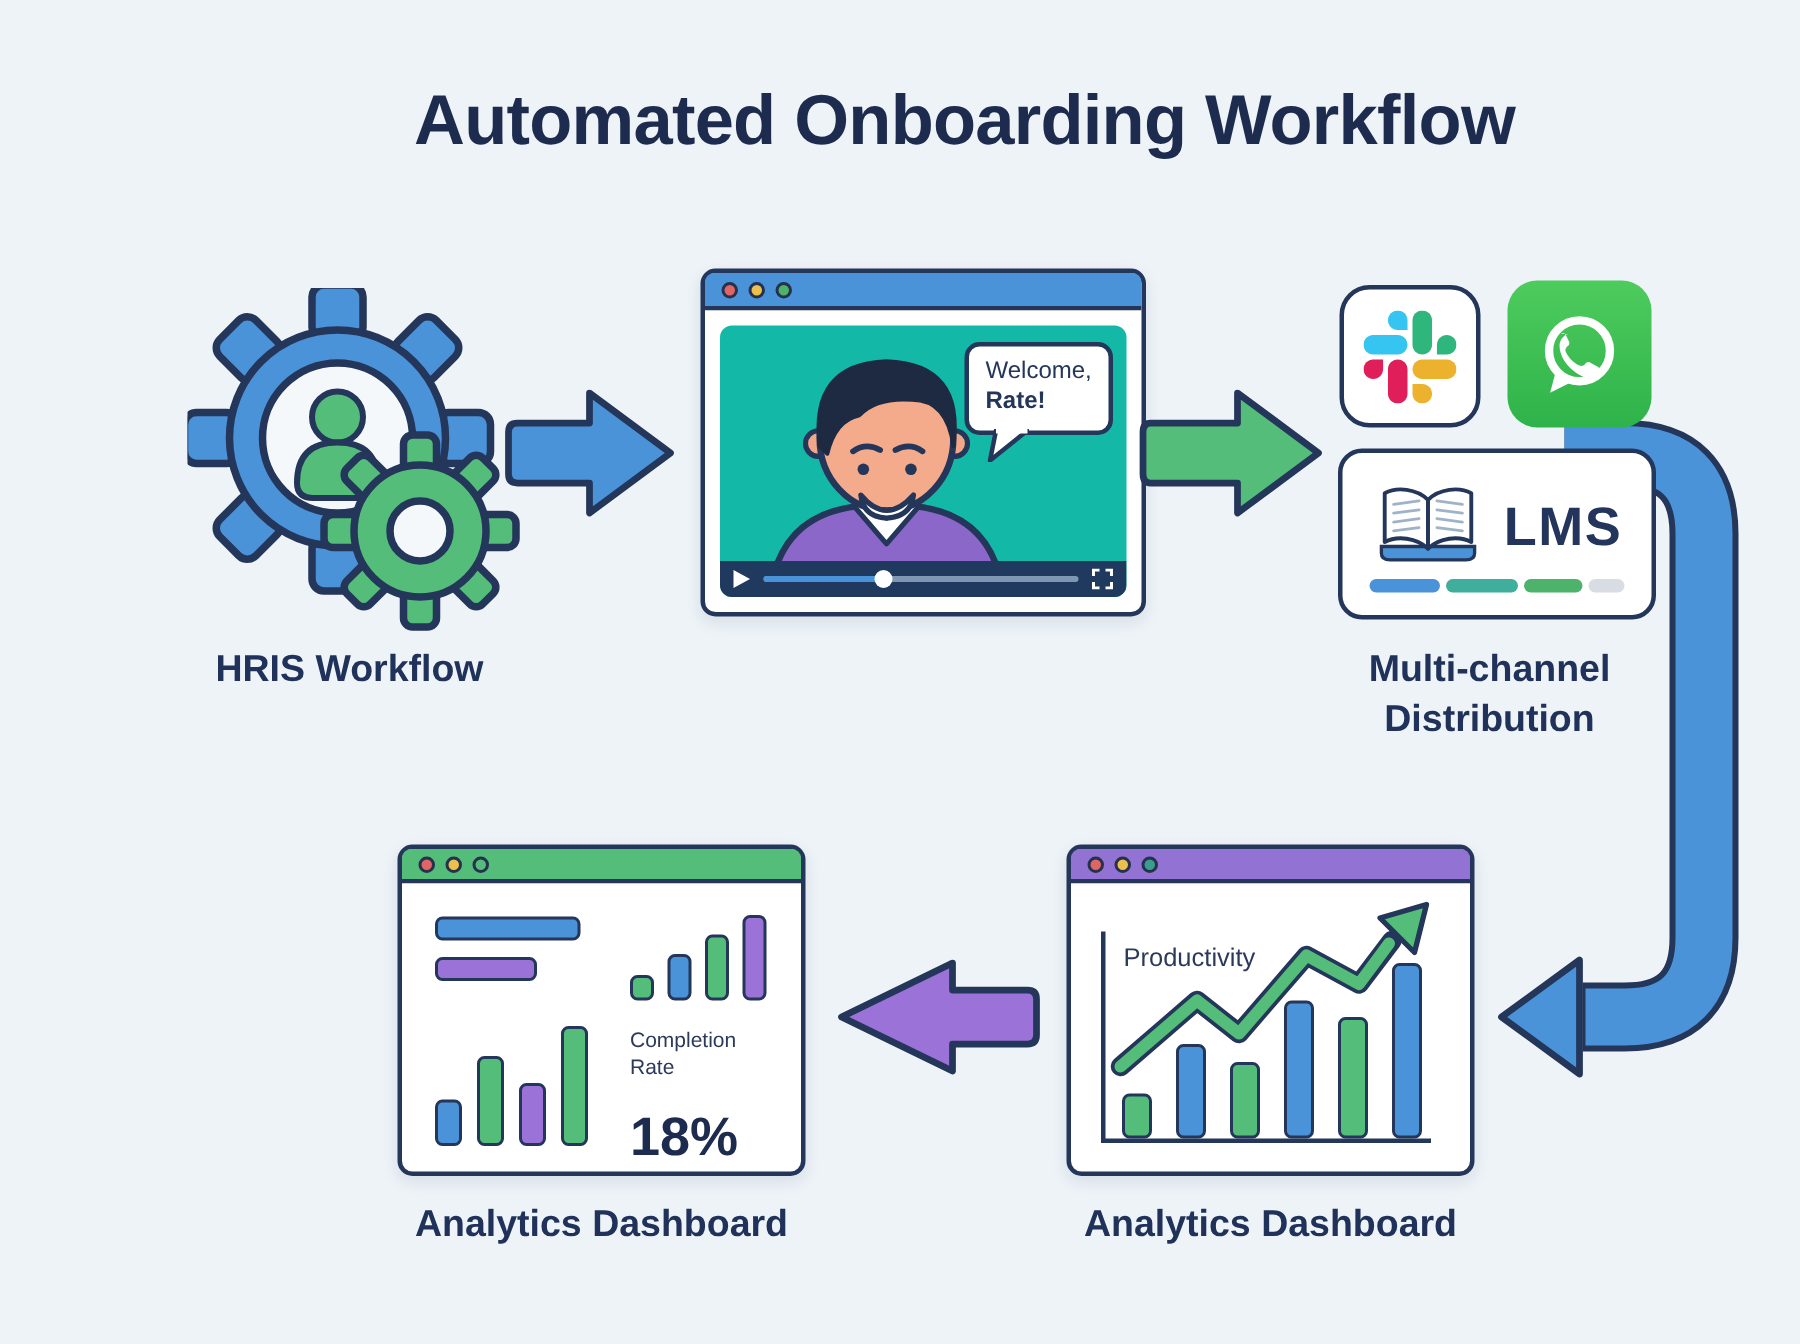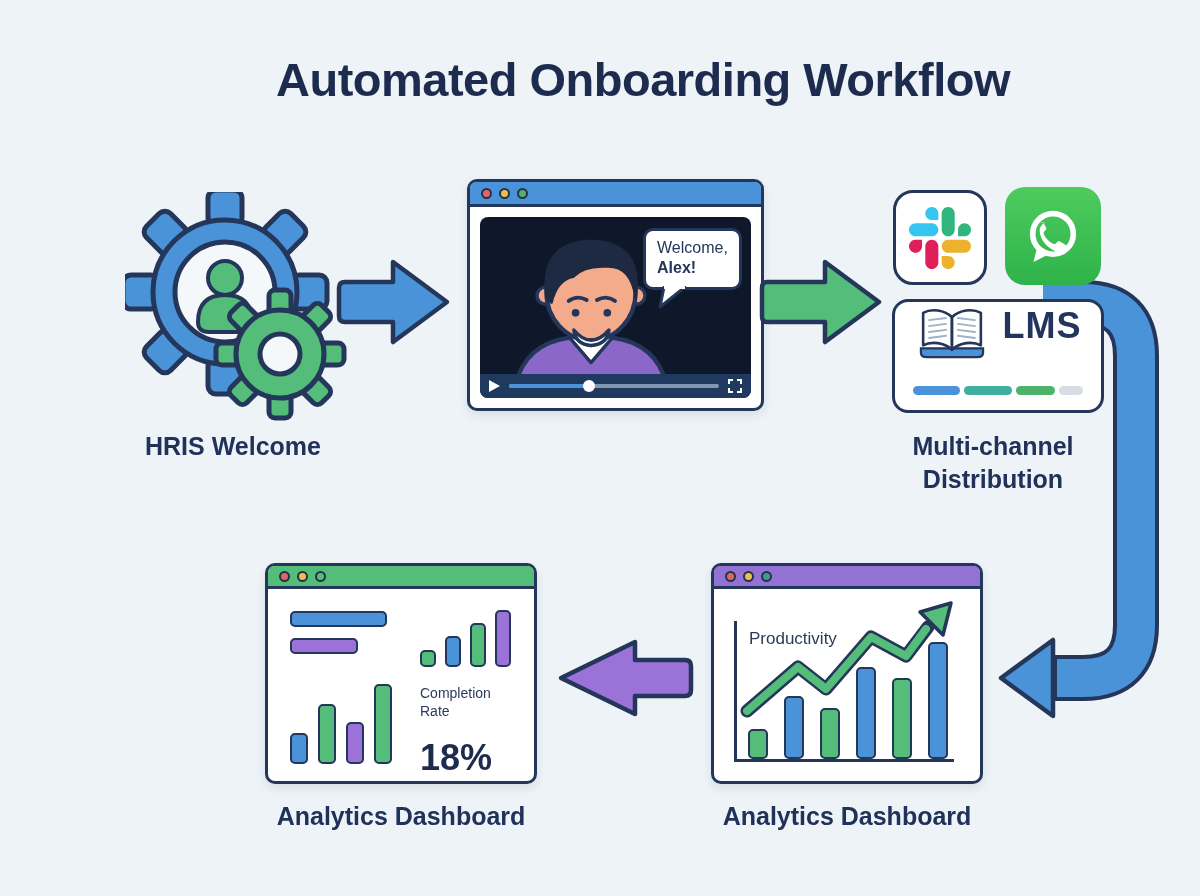--- a/index.html
+++ b/index.html
@@ -18,21 +18,21 @@
             box-shadow:0 4px 10px rgba(30,50,90,.10); }
   .titlebar { display:flex; align-items:center; gap:7px; padding-left:11px;
               border-bottom:3px solid #24365a; border-radius:6px 6px 0 0; }
   .dot { width:11px; height:11px; border-radius:50%; border:2px solid #26314d; flex:0 0 auto; }
   .win-body { position:relative; width:100%; }
 
   
   .video-window { left:424px; top:179px; width:297px; height:232px; }
   .video-window .titlebar { height:25px; background:#4a93d9; }
   .video-body { padding:10px; height:201px; }
-  .video-area { position:relative; width:100%; height:100%; background:#0f172a;
+  .video-area { position:relative; width:100%; height:100%; background:#14b8a6;
                 border-radius:8px; overflow:hidden; }
   .avatar { position:absolute; left:16px; bottom:14px; }
   .speech-bubble { position:absolute; top:11px; right:9px; width:99px; background:#fff;
                    border:3px solid #24365a; border-radius:10px; padding:7px 9px 9px 11px;
                    font-size:16px; color:#24365a; line-height:1.25; }
   .speech-bold { font-weight:800; }
   .speech-tail { position:absolute; left:12px; bottom:-21px; }
   .player-bar { position:absolute; left:0; right:0; bottom:0; height:24px; background:#1f3a5e;
                 display:flex; align-items:center; gap:9px; padding:0 9px; z-index:3; }
   .play-btn { width:0; height:0; border-left:11px solid #fff; border-top:6.5px solid transparent;
@@ -44,21 +44,21 @@
 
   
   .slack-tile { position:absolute; left:850px; top:190px; width:94px; height:95px; background:#fff;
                 border:3px solid #24365a; border-radius:20px; display:flex; align-items:center;
                 justify-content:center; z-index:2; }
   .whatsapp-tile { position:absolute; left:962px; top:187px; width:96px; height:98px;
                    background:linear-gradient(180deg,#4ecb5d,#2eb34a); border-radius:20px;
                    display:flex; align-items:center; justify-content:center; z-index:2; }
   .lms-card { position:absolute; left:849px; top:299px; width:212px; height:114px; background:#fff;
               border:3px solid #24365a; border-radius:16px; z-index:2; }
-  .lms-row { display:flex; align-items:flex-start; justify-content:center; gap:14px; padding-top:3px; }
+  .lms-row { display:flex; align-items:center; justify-content:center; gap:14px; padding-top:19px; }
   .lms-text { font-size:36px; font-weight:800; color:#23355c; letter-spacing:1px; }
   .lms-progress { position:absolute; left:18px; right:18px; bottom:15px; height:9px;
                   display:flex; gap:4px; }
   .seg { height:9px; border-radius:5px; }
 
   
   .left-window { left:222px; top:563px; width:272px; height:221px; }
   .left-window .titlebar { height:23px; background:#53bd79; }
   .right-window { left:668px; top:563px; width:272px; height:221px;text-align:right; }
   .right-window .titlebar { height:23px; background:#9273d4; }
@@ -159,21 +159,21 @@
           <ellipse cx="110" cy="68" rx="52" ry="56" fill="#f4ab8b" stroke="#24365a" stroke-width="5"></ellipse>
           <path d="M58 74 Q50 10 110 8 Q171 10 162 74 Q157 38 130 38 Q102 36 89 50 Q70 54 64 80 Z" fill="#1e2a42" stroke="#1e2a42" stroke-width="3" stroke-linejoin="round"></path>
           <path d="M84 78 Q94 71 105 77" fill="none" stroke="#24365a" stroke-width="4.5" stroke-linecap="round"></path>
           <path d="M117 77 Q128 71 138 78" fill="none" stroke="#24365a" stroke-width="4.5" stroke-linecap="round"></path>
           <circle cx="92" cy="92" r="4.5" fill="#24365a"></circle>
           <circle cx="129" cy="92" r="4.5" fill="#24365a"></circle>
           <path d="M90 112 Q110 136 131 112 Q129 129 110 130 Q92 129 90 112 Z" fill="#fff" stroke="#24365a" stroke-width="4" stroke-linejoin="round"></path>
         </svg>
         <div class="speech-bubble">
           <span>Welcome,</span><br>
-          <span class="speech-bold">Alex!</span>
+          <span class="speech-bold">Rate!</span>
           <svg class="speech-tail" width="28" height="22" viewBox="0 0 28 22">
             <polygon points="2,21 6,1 27,1" fill="#fff" stroke="#24365a" stroke-width="3" stroke-linejoin="round"></polygon>
             <rect x="6" y="0" width="21" height="3" fill="#fff"></rect>
           </svg>
         </div>
         <div class="player-bar">
           <div class="play-btn"></div>
           <div class="seek">
             <div class="seek-fill" style="width: 38%;"></div>
             <div class="seek-thumb" style="left: 38%;"></div>
@@ -232,21 +232,21 @@
       <div class="lms-text">LMS</div>
     </div>
     <div class="lms-progress">
         <span class="seg" style="background: rgb(74, 147, 217); width: 30%;"></span>
         <span class="seg" style="background: rgb(63, 174, 156); width: 30%;"></span>
         <span class="seg" style="background: rgb(77, 179, 106); width: 25%;"></span>
         <span class="seg" style="background: rgb(215, 221, 227); width: 15%;"></span>
       </div>
   </div>
 
-  <div class="step-label" style="left:60px; top:430px; width:260px;">HRIS Welcome</div>
+  <div class="step-label" style="left:60px; top:430px; width:260px;">HRIS Workflow</div>
   <div class="step-label" style="left:820px; top:430px; width:260px;">Multi-channel
 Distribution</div>
 
   <div class="window left-window">
     <div class="titlebar">
         <span class="dot" style="background: rgb(224, 102, 102);"></span>
         <span class="dot" style="background: rgb(236, 192, 76);"></span>
         <span class="dot"></span>
       </div>
     <div class="dash-body win-body">

